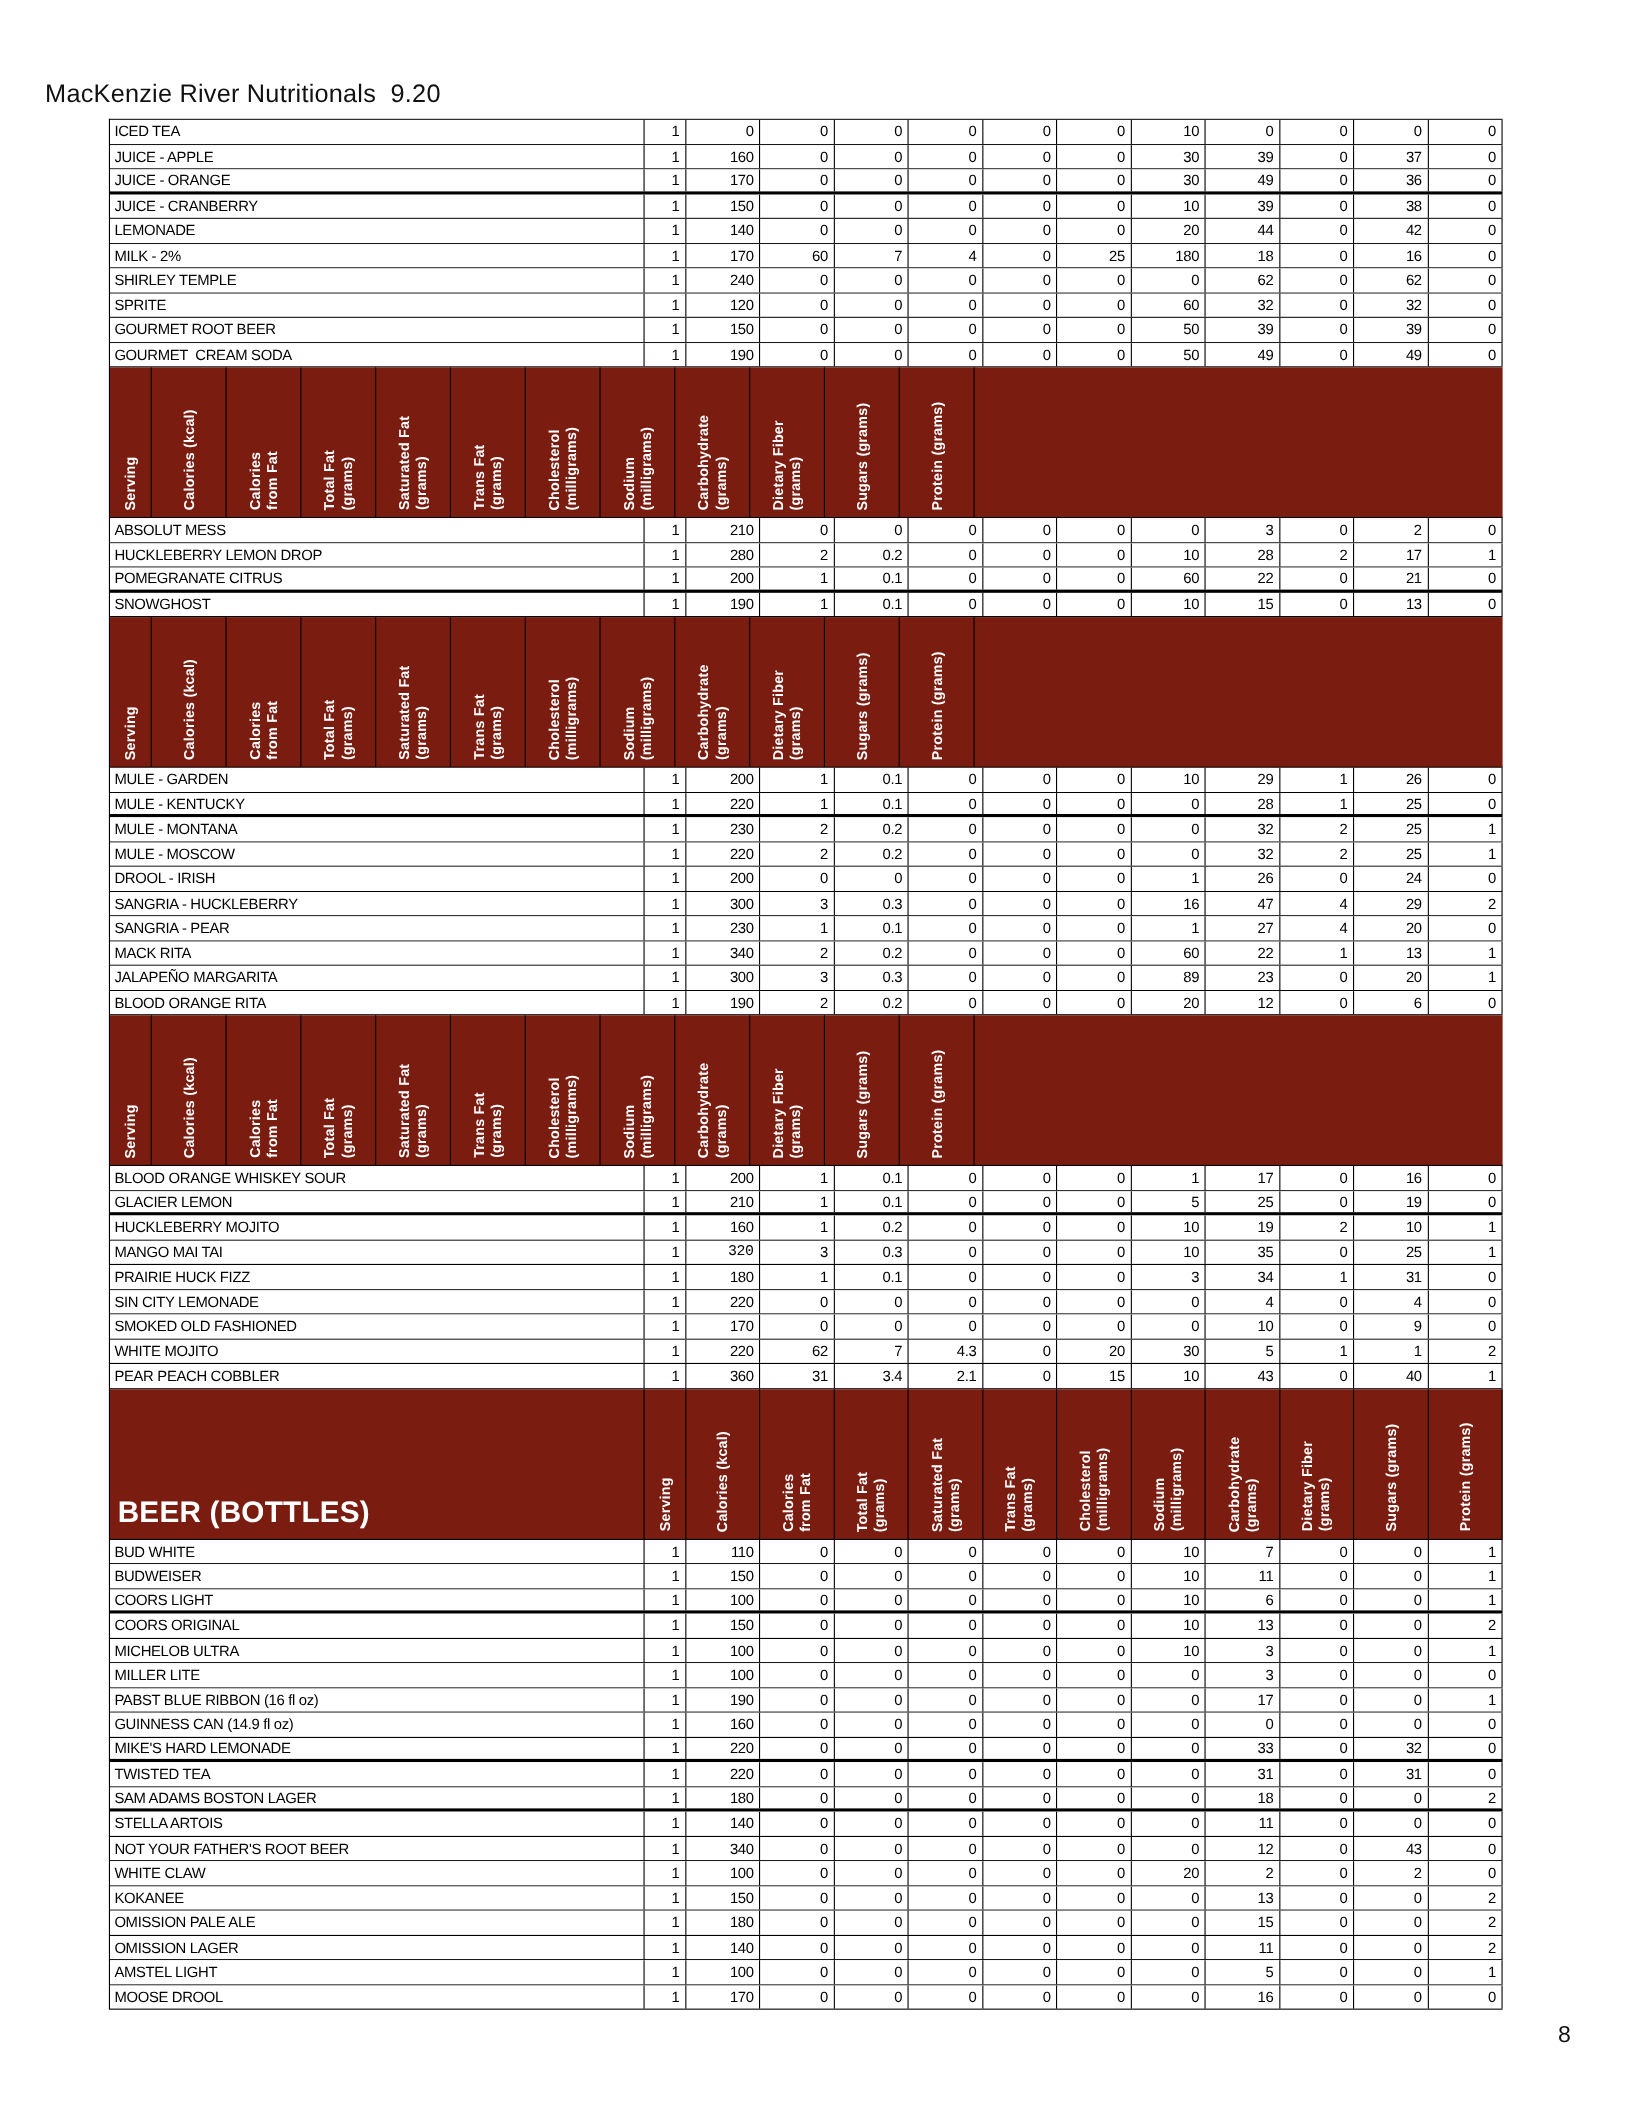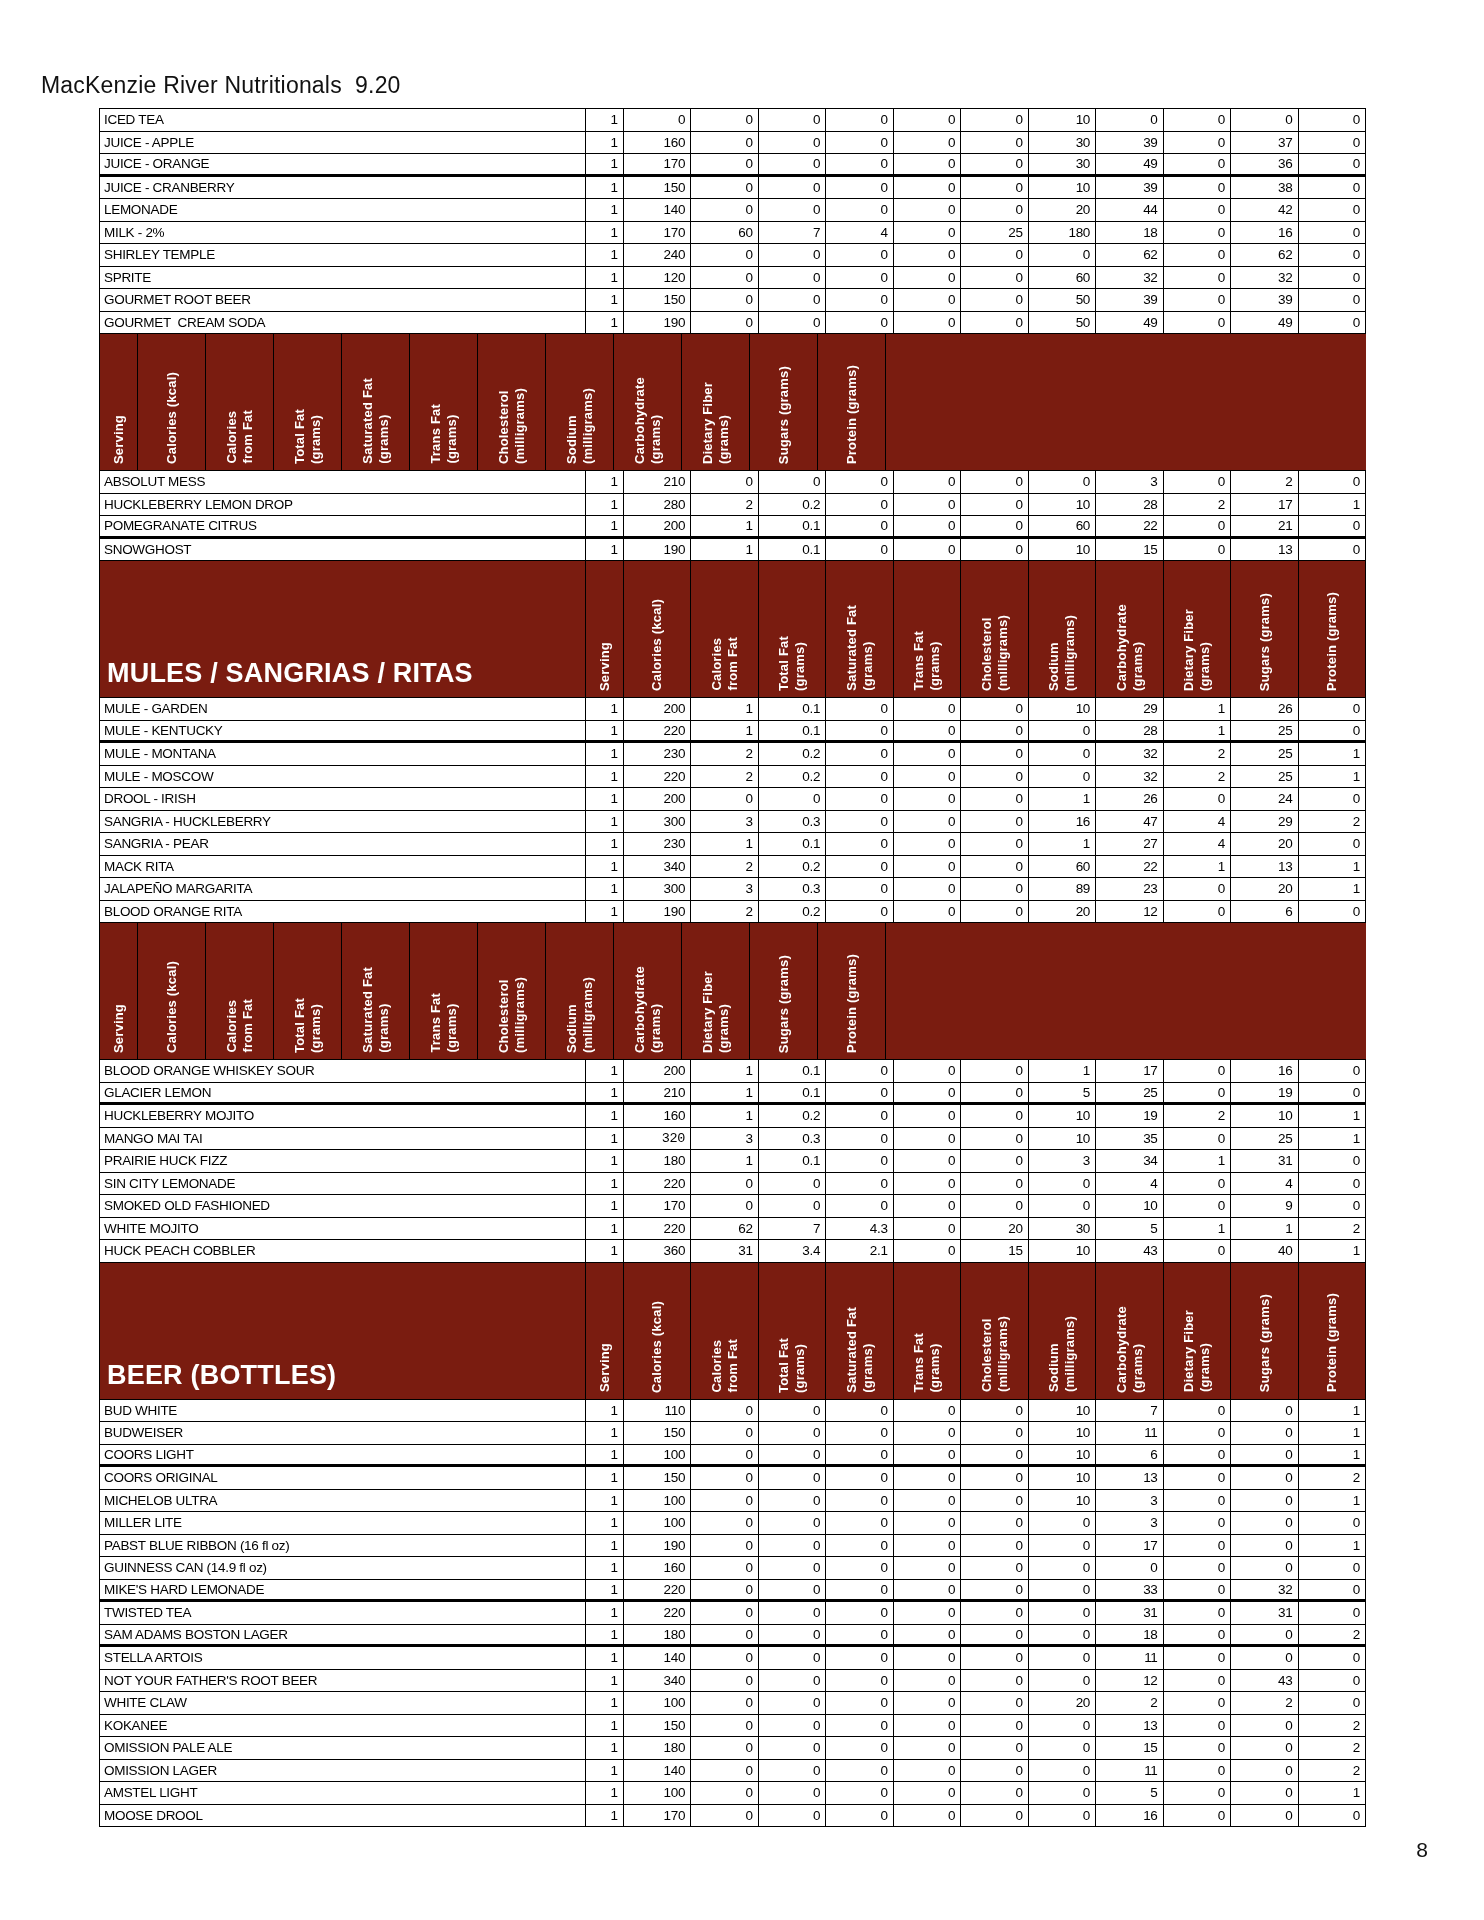--- a/index.html
+++ b/index.html
@@ -315,23 +315,20 @@
       <div class="cell val-cell" style="width: 68px;">0</div>
       <div class="cell val-cell" style="width: 68px;">0</div>
       <div class="cell val-cell" style="width: 68px;">0</div>
       <div class="cell val-cell" style="width: 68px;">10</div>
       <div class="cell val-cell" style="width: 68px;">15</div>
       <div class="cell val-cell" style="width: 68px;">0</div>
       <div class="cell val-cell" style="width: 68px;">13</div>
       <div class="cell val-cell" style="width: 68px;">0</div>
     </div>
     <div class="section-header">
-      <div class="sh-name">
-        <div class="section-title">MULES / SANGRIAS / RITAS</div>
-      </div>
       <div class="sh-col" style="width: 38px;">
         <span>Serving</span>
       </div>
       <div class="sh-col" style="width: 68px;">
         <span>Calories (kcal)</span>
       </div>
       <div class="sh-col" style="width: 68px;">
         <span>Calories
 from Fat</span>
       </div>
@@ -680,21 +677,21 @@
       <div class="cell val-cell" style="width: 68px;">4.3</div>
       <div class="cell val-cell" style="width: 68px;">0</div>
       <div class="cell val-cell" style="width: 68px;">20</div>
       <div class="cell val-cell" style="width: 68px;">30</div>
       <div class="cell val-cell" style="width: 68px;">5</div>
       <div class="cell val-cell" style="width: 68px;">1</div>
       <div class="cell val-cell" style="width: 68px;">1</div>
       <div class="cell val-cell" style="width: 68px;">2</div>
     </div>
     <div class="row">
-      <div class="cell name-cell">HUCK PEACH COBBLER</div>
+      <div class="cell name-cell">PEAR PEACH COBBLER</div>
       <div class="cell val-cell" style="width: 38px;">1</div>
       <div class="cell val-cell" style="width: 68px;">360</div>
       <div class="cell val-cell" style="width: 68px;">31</div>
       <div class="cell val-cell" style="width: 68px;">3.4</div>
       <div class="cell val-cell" style="width: 68px;">2.1</div>
       <div class="cell val-cell" style="width: 68px;">0</div>
       <div class="cell val-cell" style="width: 68px;">15</div>
       <div class="cell val-cell" style="width: 68px;">10</div>
       <div class="cell val-cell" style="width: 68px;">43</div>
       <div class="cell val-cell" style="width: 68px;">0</div>

